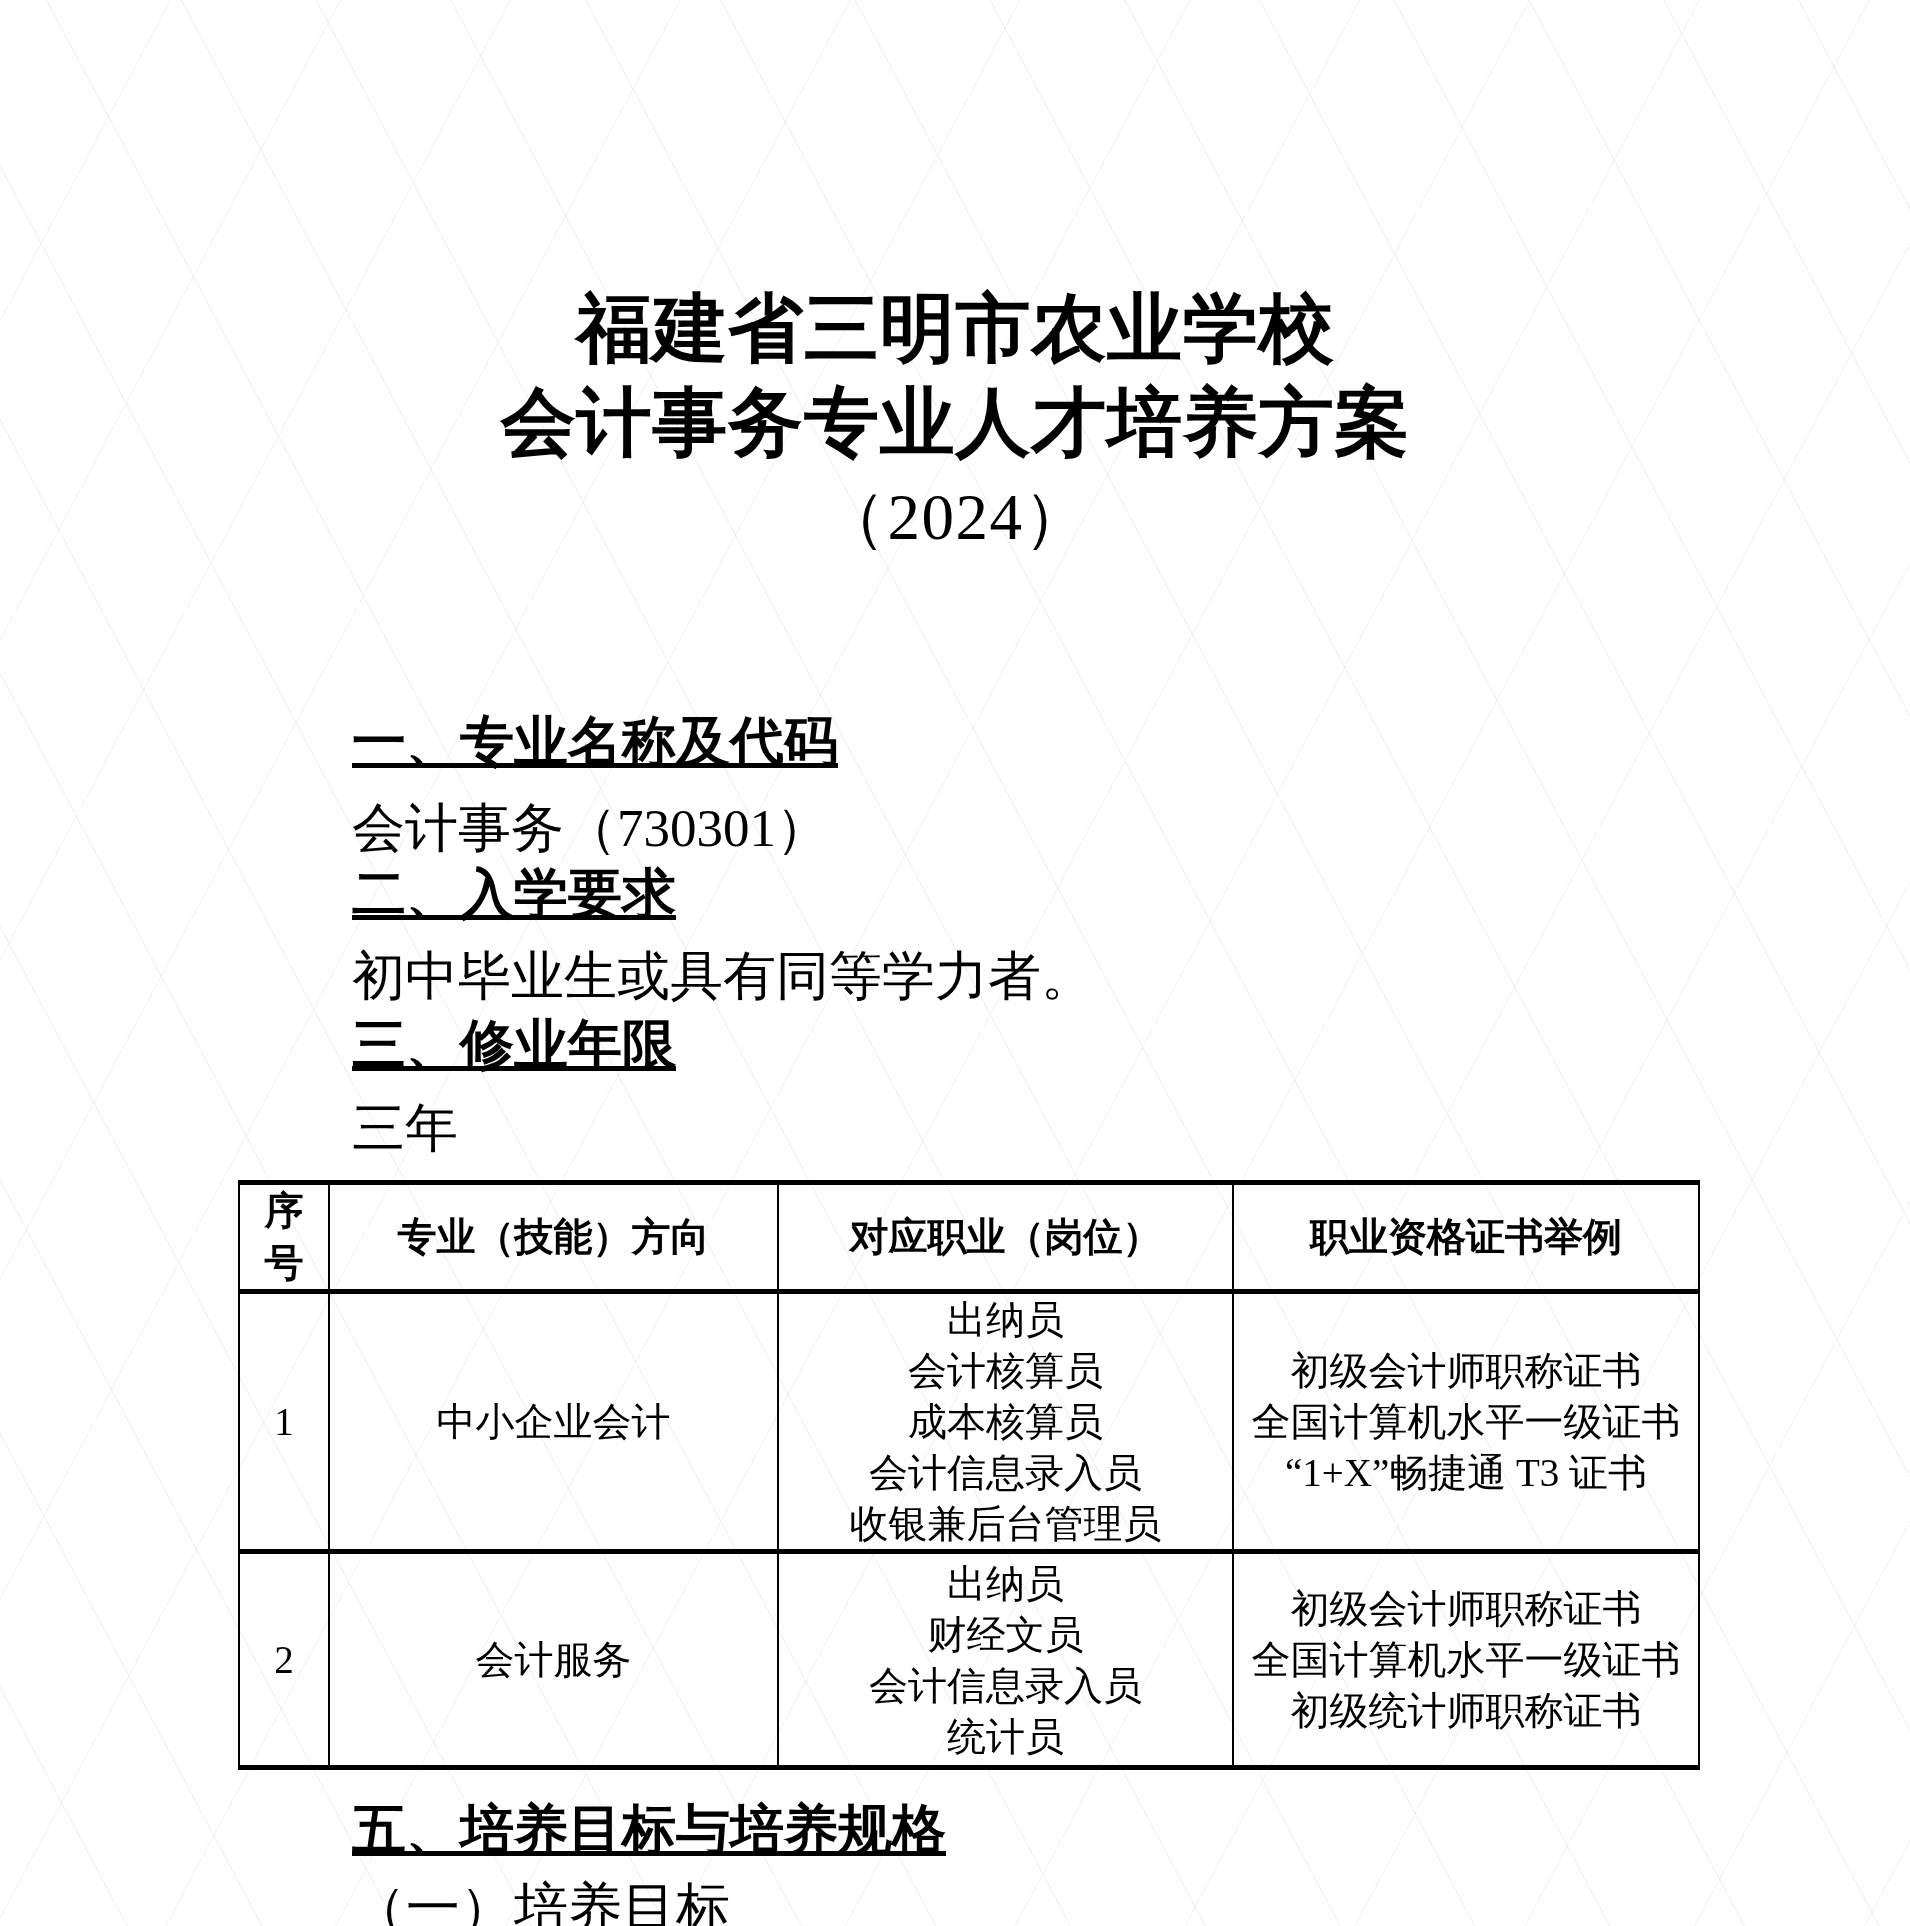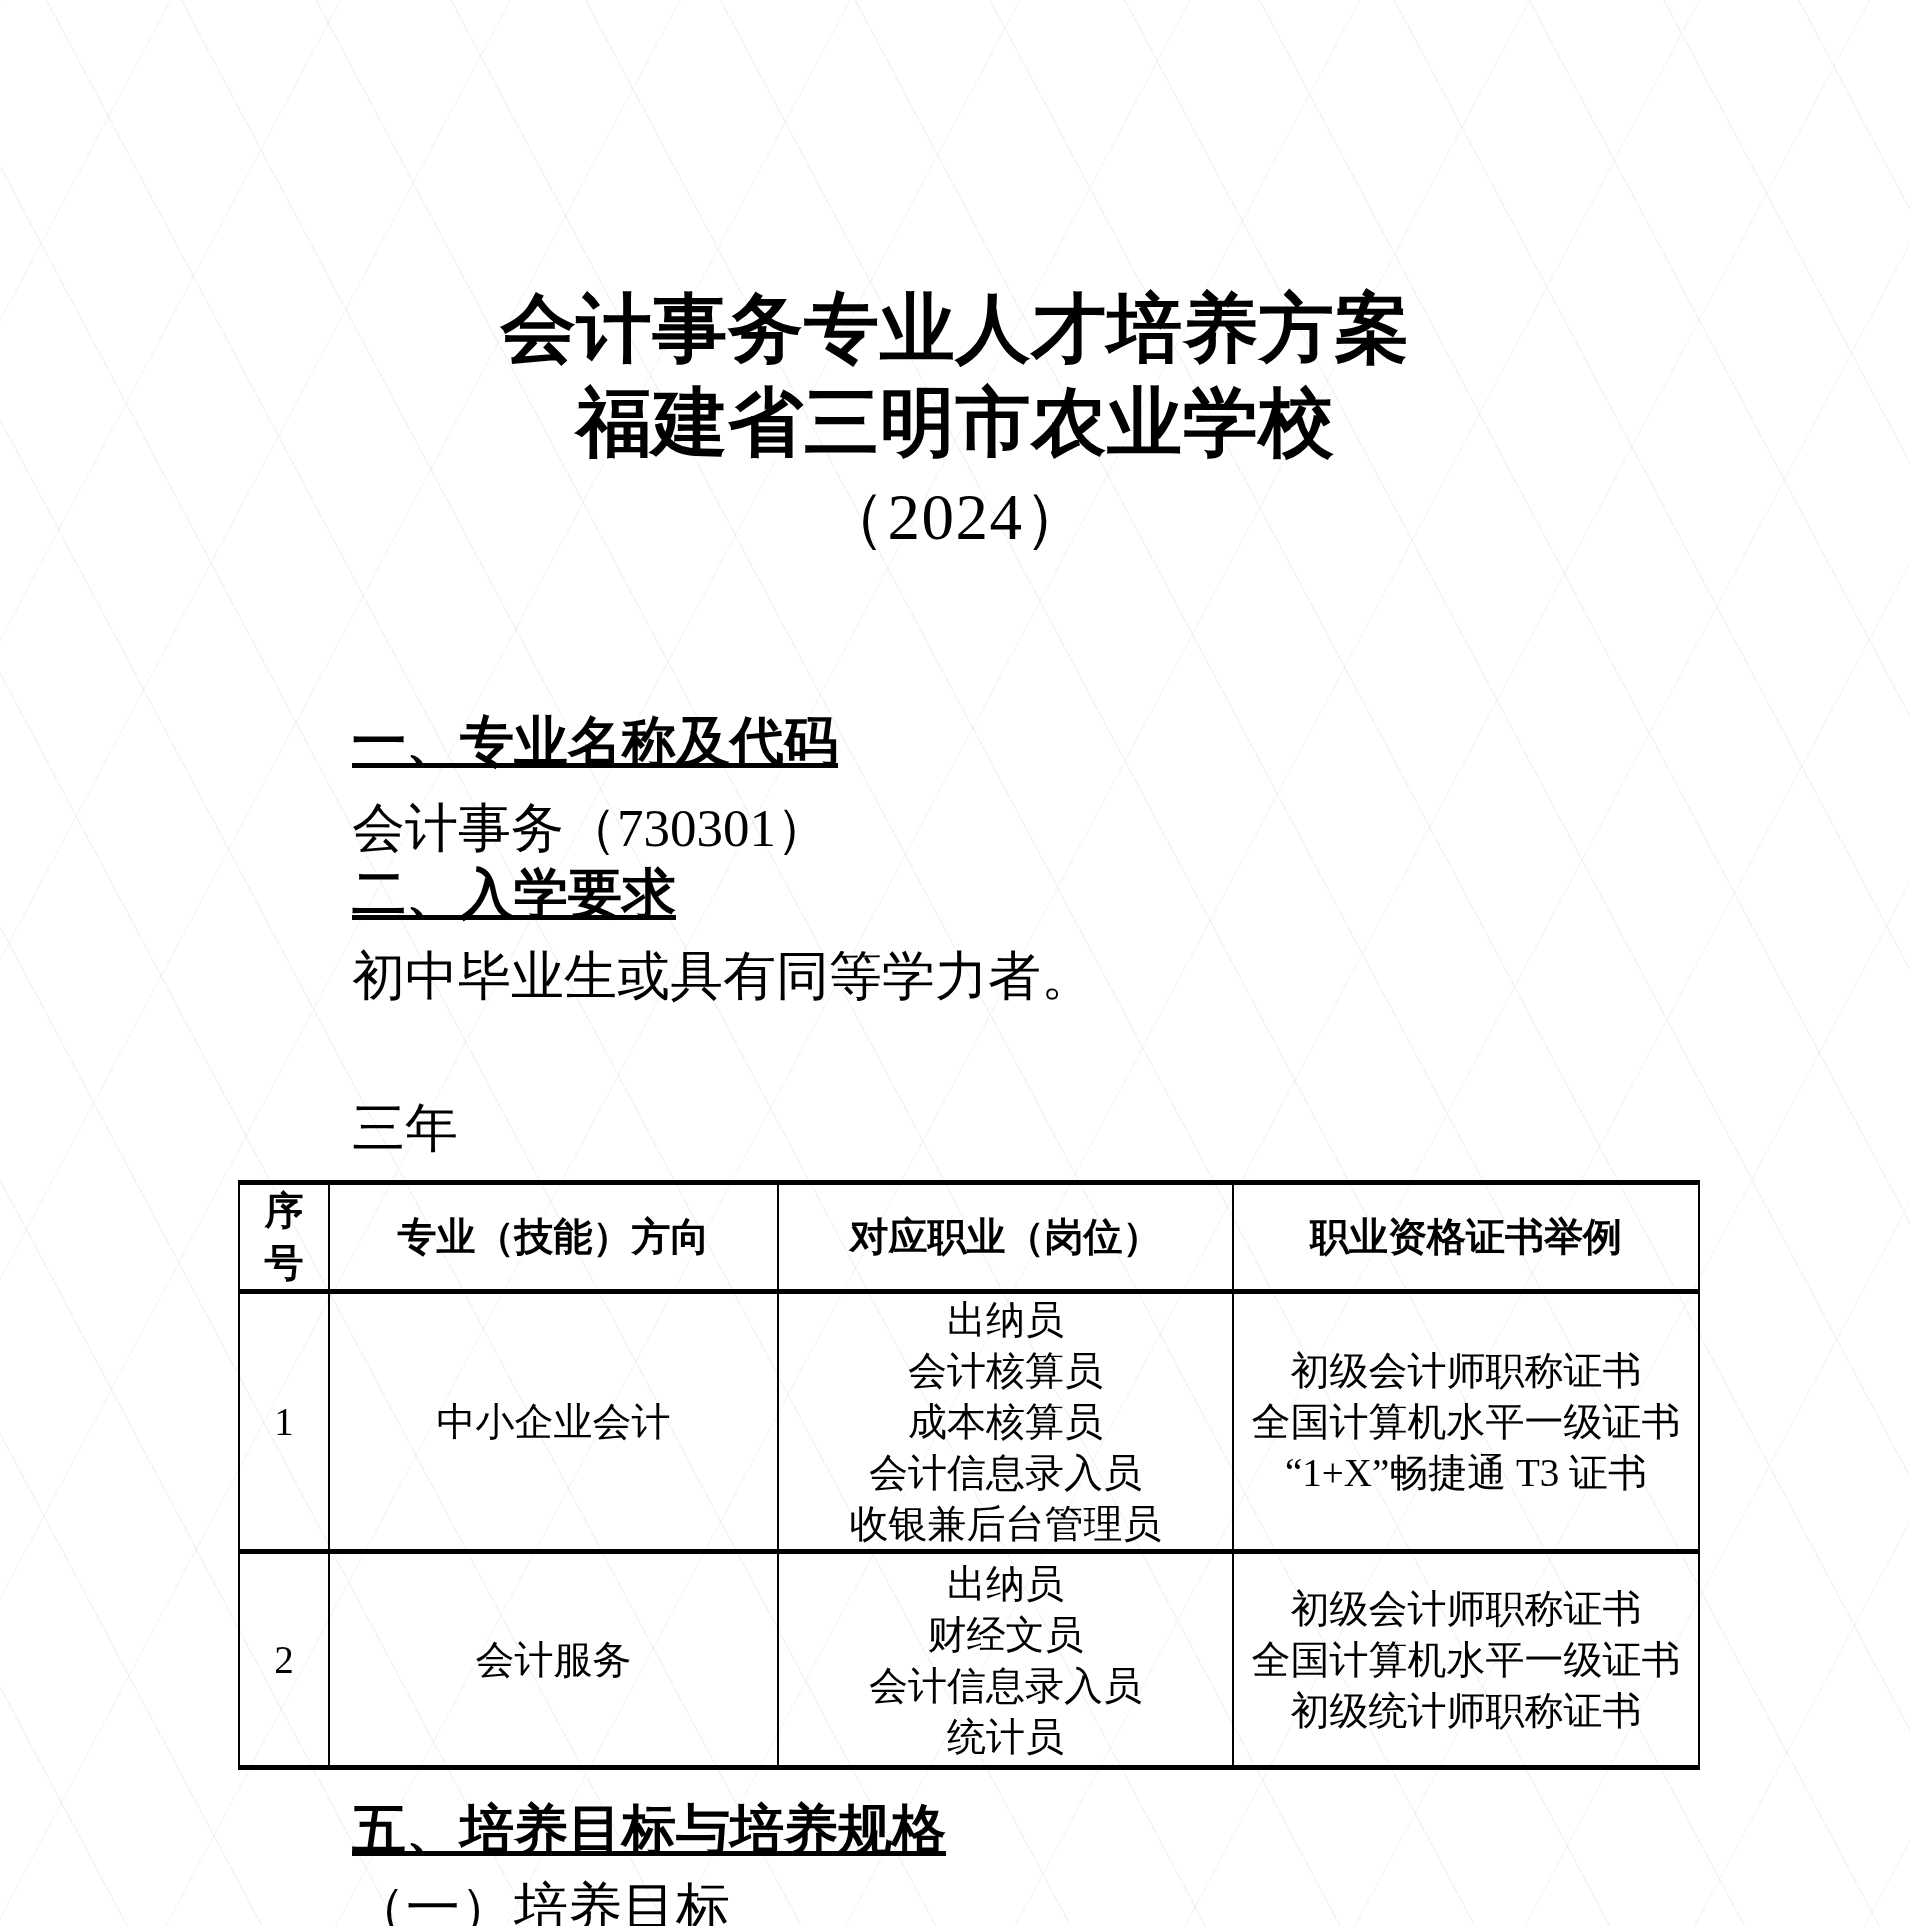--- a/index.html
+++ b/index.html
@@ -51,31 +51,32 @@
   .cell-stack { display: flex; flex-direction: column; justify-content: center; }
   .cell-line { line-height: 51px; white-space: nowrap; }
 </style>
 </head>
 <body>
 
 <div class="page">
   <div class="watermark"></div>
 
   <div class="title-block">
+    <div class="title-line">福建省三明市农业学校</div>
     <div class="title-line">会计事务专业人才培养方案</div>
-    <div class="title-line">福建省三明市农业学校</div>
     <div class="title-year">（2024）</div>
   </div>
 
   <h2 class="sec-heading" style="top:710px">一、专业名称及代码</h2>
   <p class="body-line" style="top:789px">会计事务（730301）</p>
 
   <h2 class="sec-heading" style="top:862px">二、入学要求</h2>
   <p class="body-line" style="top:937px">初中毕业生或具有同等学力者。</p>
 
+  <h2 class="sec-heading" style="top:1013px">三、修业年限</h2>
   <p class="body-line" style="top:1089px">三年</p>
 
 
   <table class="career">
     <colgroup>
         <col class="c1">
         <col class="c2">
         <col class="c3">
         <col class="c4">
       </colgroup>

